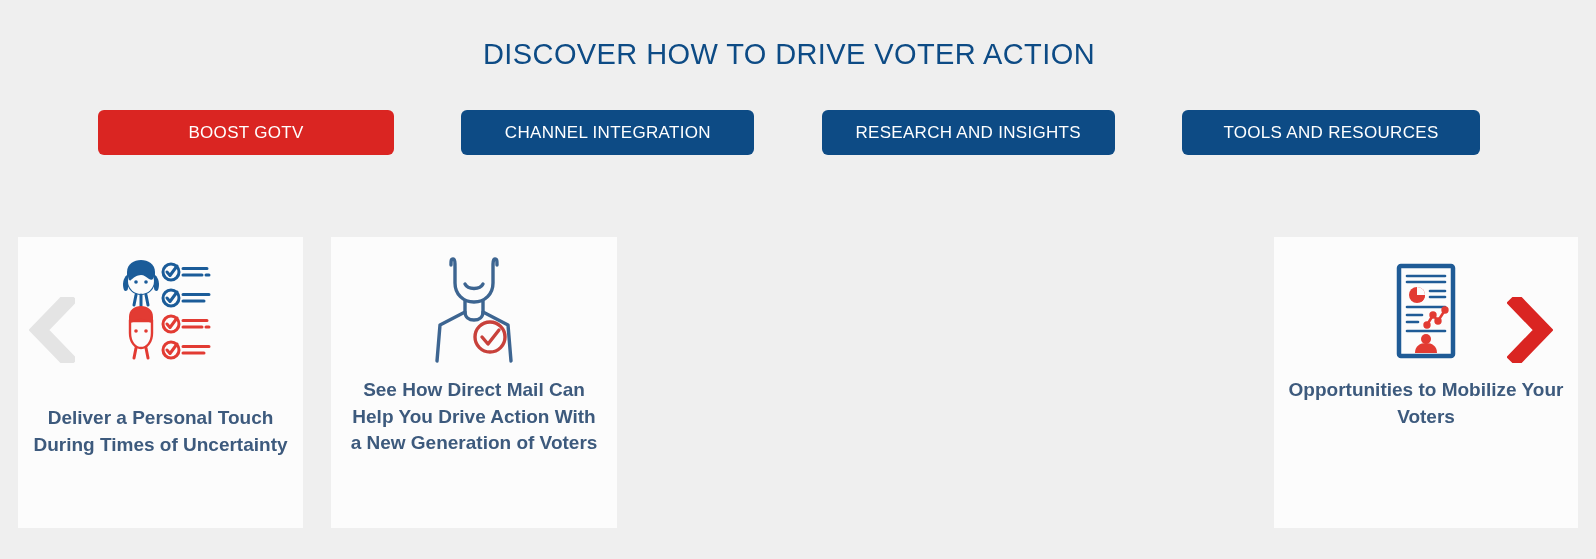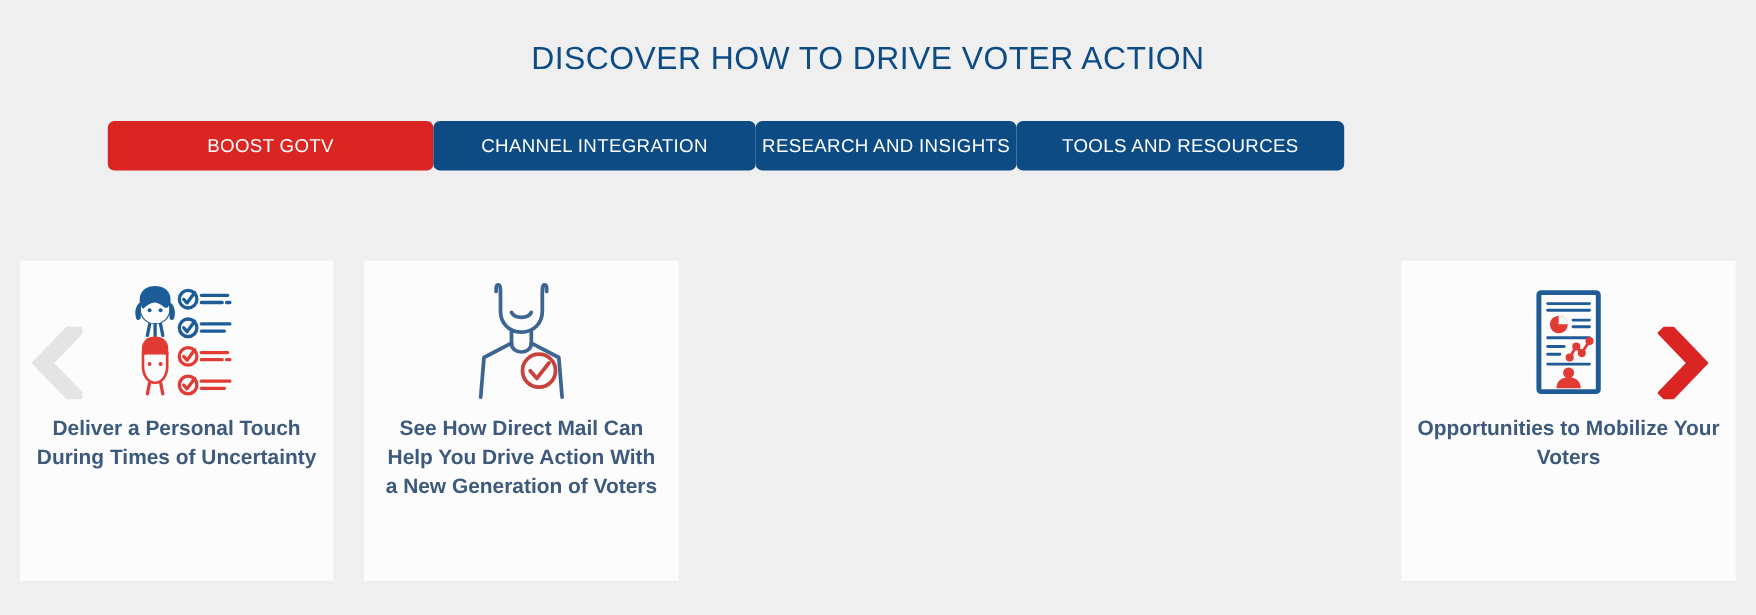--- a/index.html
+++ b/index.html
@@ -29,21 +29,21 @@
   }
 
   
   .tab-bar {
     position: absolute;
     top: 110px;
     left: 98px;
     width: 1382px;
     height: 45px;
     display: flex;
-    justify-content: flex-start;
+    justify-content: space-between;
     align-items: stretch;
   }
   .tab {
     border-radius: 6px;
     color: #ffffff;
     font-size: 17px;
     font-weight: normal;
     letter-spacing: 0.3px;
     display: flex;
     align-items: center;
@@ -51,42 +51,42 @@
     padding: 0 26px;
     cursor: pointer;
     white-space: nowrap;
     border: none;
     font-family: "Liberation Sans", sans-serif;
   }
   .tab.active   { background: #da2522; }
   .tab.inactive { background: #0d4b85; }
   .tab-0 { width: 296px; }
   .tab-1 { width: 293px; }
-  .tab-2 { width: 237px; }
+  .tab-2 { width: 293px; }
   .tab-3 { width: 298px; }
 
   
   .carousel {
     position: absolute;
     top: 237px;
     left: 0;
     width: 1596px;
     height: 291px;
   }
   .card {
     position: absolute;
     top: 0;
     height: 291px;
     background: #fcfcfc;
     display: flex;
     flex-direction: column;
     align-items: center;
     overflow: hidden;
   }
-  .card-0 { left: 18px;   width: 285px; }
+  .card-0 { left: 18px;   width: 285px; gap: 28px; }
   .card-1 { left: 331px;  width: 286px; }
   .card-2 { left: 646px;  width: 285px; }
   .card-3 { left: 960px;  width: 286px; }
   .card-4 { left: 1274px; width: 304px; }
 
   .card-icon {
     height: 140px;
     width: 100%;
     display: flex;
     align-items: center;

